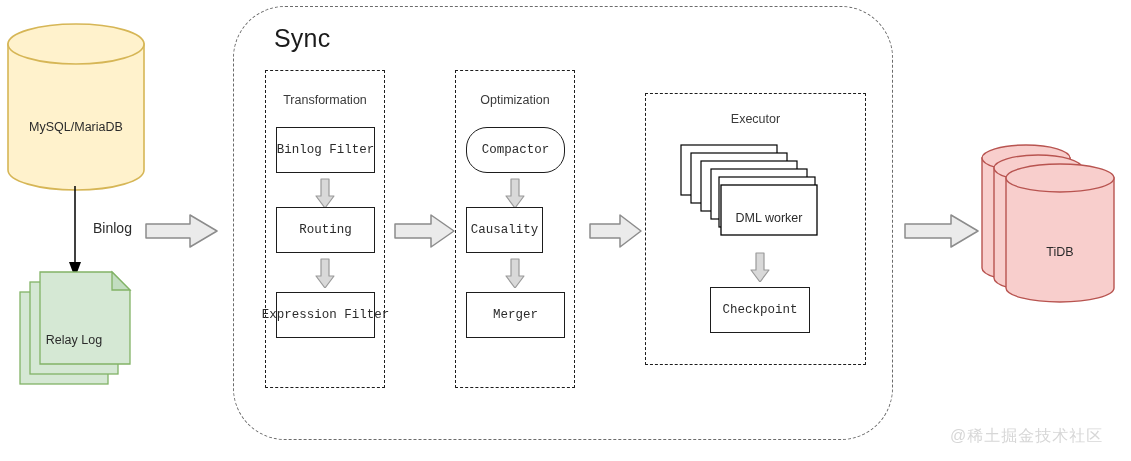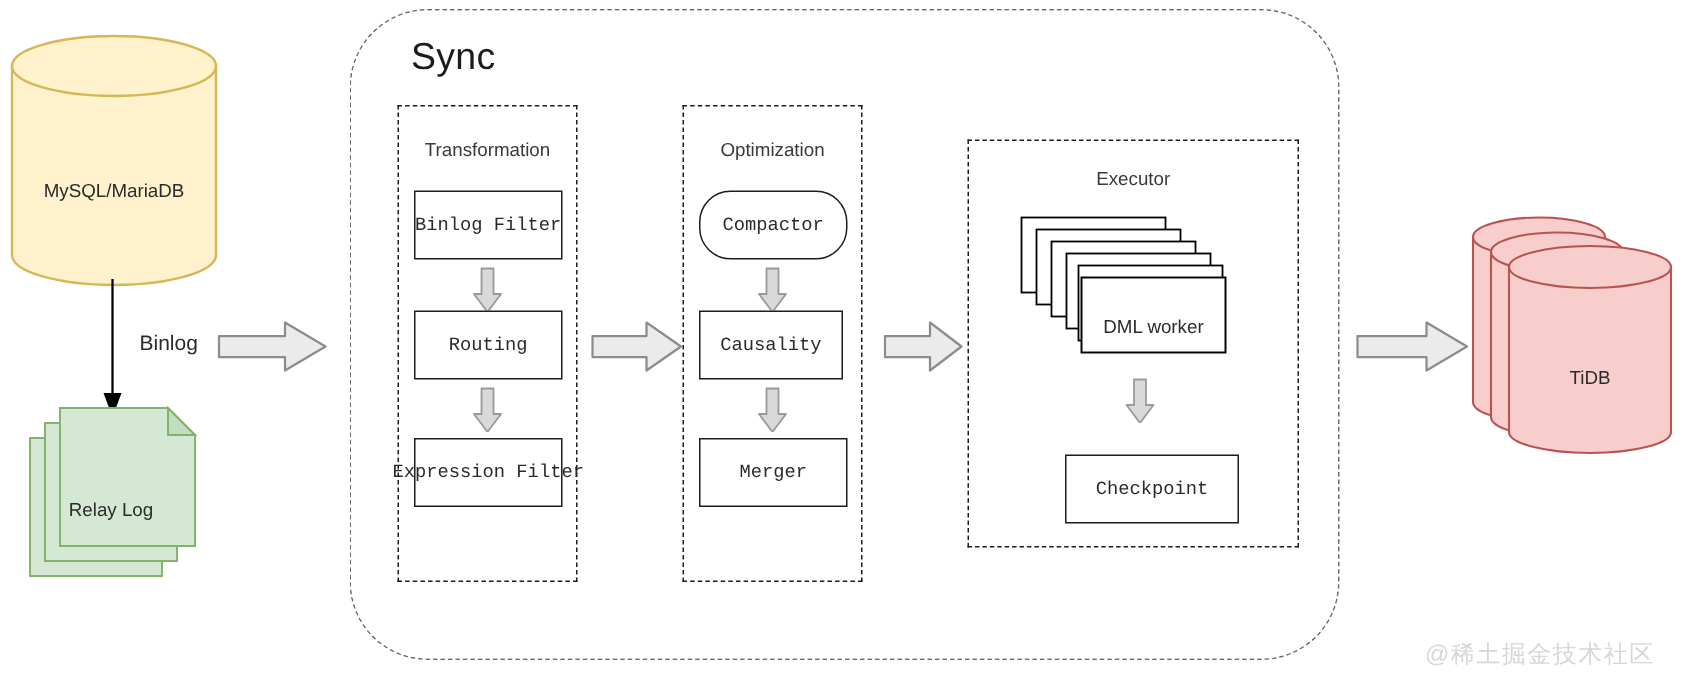--- a/index.html
+++ b/index.html
@@ -156,21 +156,21 @@
 
   <div class="abs group" style="left:455px; top:70px; width:120px; height:318px;">
     <div class="group-title" style="top:22px;">Optimization</div>
   </div>
   <div class="abs pbox" style="left:466px; top:127px; width:99px; height:46px;border-radius:21px;">
     <span>Compactor</span>
   </div>
   <svg class="abs down-arrow" style="left:504px; top:178px;" width="22" height="32">
     <path d="M7,1 L15,1 L15,18 L20,18 L11,30 L2,18 L7,18 Z" fill="#d9d9d9" stroke="#9a9a9a" stroke-width="1.2" stroke-linejoin="round"></path>
   </svg>
-  <div class="abs pbox" style="left:466px; top:207px; width:96px; height:46px;">
+  <div class="abs pbox" style="left:466px; top:207px; width:77px; height:46px;">
     <span>Causality</span>
   </div>
   <svg class="abs down-arrow" style="left:504px; top:258px;" width="22" height="32">
     <path d="M7,1 L15,1 L15,18 L20,18 L11,30 L2,18 L7,18 Z" fill="#d9d9d9" stroke="#9a9a9a" stroke-width="1.2" stroke-linejoin="round"></path>
   </svg>
   <div class="abs pbox" style="left:466px; top:292px; width:99px; height:46px;">
     <span>Merger</span>
   </div>
 
   <svg class="abs" style="left:588px; top:213px;" width="56" height="36">
@@ -188,21 +188,21 @@
     <rect x="31" y="25" width="96" height="50" fill="#ffffff" stroke="#000000" stroke-width="1.2"></rect>
     <rect x="39" y="33" width="96" height="50" fill="#ffffff" stroke="#000000" stroke-width="1.2"></rect>
     <rect x="41" y="41" width="96" height="50" fill="#ffffff" stroke="#000000" stroke-width="1.3"></rect>
   </svg>
   <div class="shape-text" style="left:721px; top:211px; width:96px;">DML worker</div>
 
   <svg class="abs down-arrow" style="left:749px; top:252px;" width="22" height="32">
     <path d="M7,1 L15,1 L15,18 L20,18 L11,30 L2,18 L7,18 Z" fill="#d9d9d9" stroke="#9a9a9a" stroke-width="1.2" stroke-linejoin="round"></path>
   </svg>
 
-  <div class="abs pbox" style="left:710px; top:303px; width:116px; height:46px;align-items:center;">
+  <div class="abs pbox" style="left:710px; top:287px; width:100px; height:46px;align-items:center;">
     <span>Checkpoint</span>
   </div>
 
   <svg class="abs" style="left:903px; top:213px;" width="78" height="36">
     <path d="M2,11 L48,11 L48,2 L75,18 L48,34 L48,25 L2,25 Z" fill="#ebebeb" stroke="#8c8c8c" stroke-width="1.5" stroke-linejoin="round"></path>
   </svg>
 
   <svg class="abs" style="left:980px; top:140px;" width="145" height="170">
 
     <path d="M2,18 L2,128 A44,13 0 0 0 90,128 L90,18 Z" fill="#f8cecc" stroke="#b85450" stroke-width="1.4"></path>

